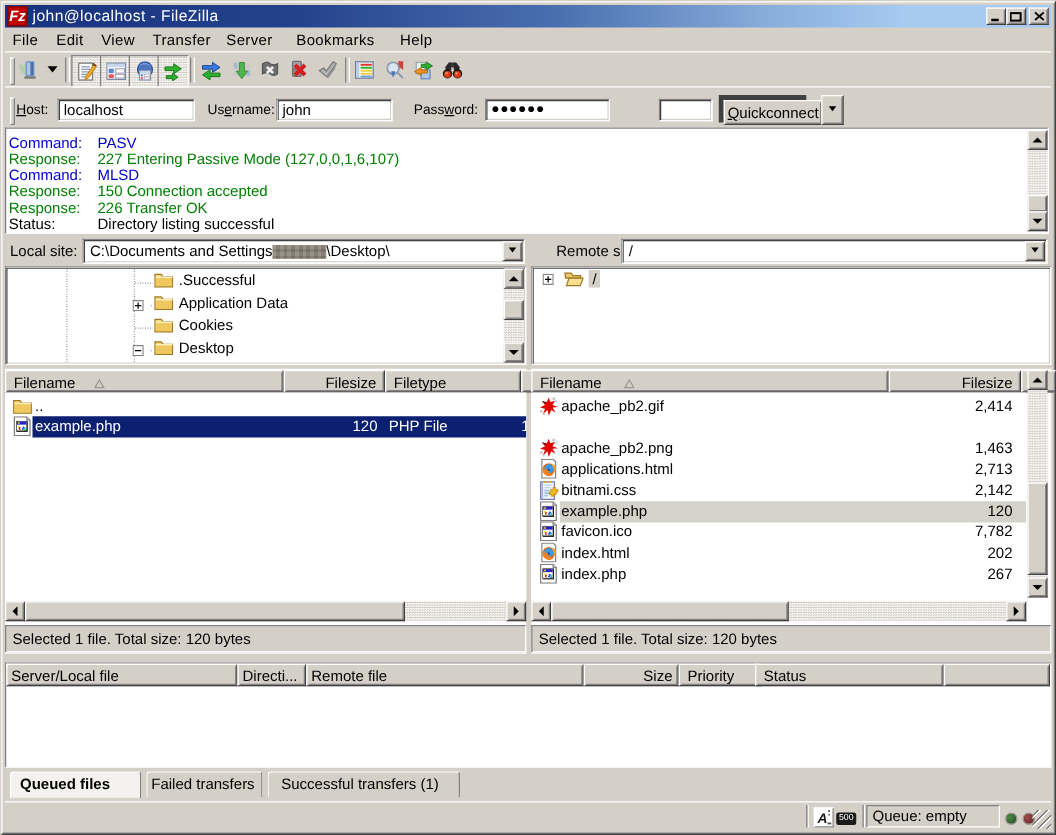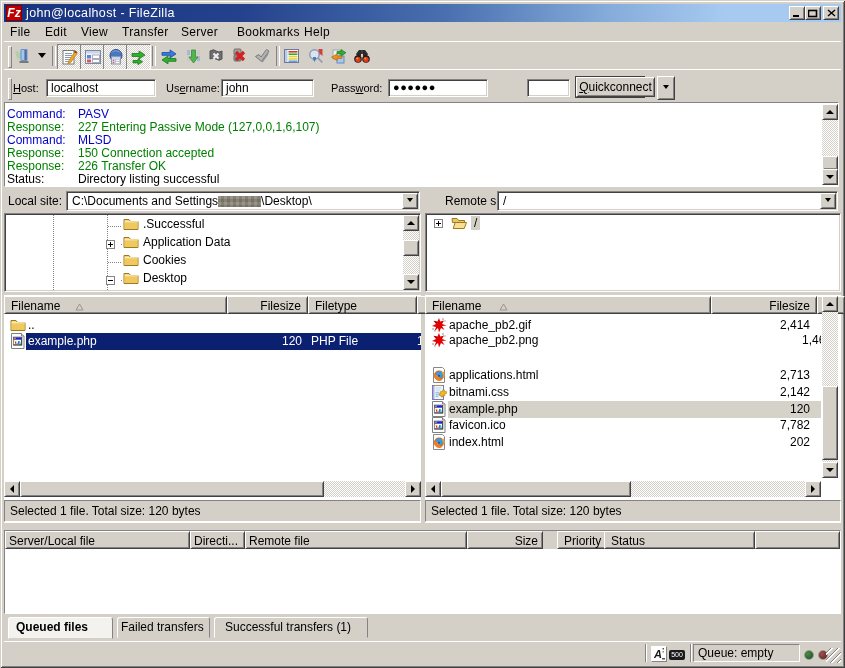--- a/index.html
+++ b/index.html
@@ -142,21 +142,21 @@
       </svg>
     </div>
 
   <div id="menubar" class="abs">
       <span class="menu" style="left:6px;">File</span>
       <span class="menu" style="left:41px;">Edit</span>
       <span class="menu" style="left:77px;">View</span>
       <span class="menu" style="left:118px;">Transfer</span>
       <span class="menu" style="left:177px;">Server</span>
       <span class="menu" style="left:233px;">Bookmarks</span>
-      <span class="menu" style="left:300px;">Help</span>
+      <span class="menu" style="left:316px;">Help</span>
     </div>
 
   <div id="toolbar" class="abs">
     <div class="grip" style="left:4px;"></div>
     <div class="ticon" style="left:10px;"><svg width="16" height="16">
           <path d="M1 4 l3 -2 v3 l3 -2 v9 l-3 -2 v3 z" fill="#a8cca8" opacity="0.75"></path>
           <rect x="6.5" y="1" width="7" height="12" rx="1" fill="#6a92cc"></rect>
           <rect x="7.5" y="2" width="2.5" height="10" fill="#a8c4e8"></rect>
           <rect x="11" y="2" width="1.5" height="10" fill="#4a6aa0"></rect>
           <rect x="5.5" y="13" width="9" height="2" fill="#7a7a78"></rect>
@@ -263,21 +263,21 @@
   <div id="quickbar" class="abs">
     <div class="grip" style="left:4px;top:8px;"></div>
     <span class="qlbl" style="left:9px;"><u>H</u>ost:</span>
     <div class="qinput sunken" style="left:42px;width:110px;">localhost</div>
     <span class="qlbl" style="left:162px;">Us<u>e</u>rname:</span>
     <div class="qinput sunken" style="left:217px;width:93px;">john</div>
     <span class="qlbl" style="left:327px;">Pass<u>w</u>ord:</span>
     <div class="qinput sunken" style="left:384px;width:100px;letter-spacing:0.5px;font-size:11px;line-height:13px;">●●●●●●</div>
     <span class="qlbl" style="left:492px;padding-left:35px;"><u>P</u>ort:</span>
     <div class="qinput sunken" style="left:523px;width:43px;"></div>
-    <div class="abs" style="left:571px;top:6px;width:70px;height:22px;border:1px solid #404040;box-sizing:border-box;">
+    <div class="abs" style="left:571px;top:6px;width:70px;height:22px;border:4px solid #404040;box-sizing:border-box;">
         <div class="raised" style="width:79px;height:20px;box-sizing:border-box;text-align:center;line-height:18px;font-size:12px;"><u>Q</u>uickconnect</div>
       </div>
     <div class="abs raised" style="left:653px;top:6px;width:16px;height:22px;">
         <div style="margin:8px auto 0;width:0;height:0;border:3px solid transparent;border-top:4px solid #000;"></div>
       </div>
   </div>
 
   <div id="log" class="abs">
     <div class="logrow c-cmd" style="top:5px;">Command:</div>
       <div class="logrow c-cmd" style="top:5px;left:73px;">PASV</div>
@@ -422,21 +422,21 @@
     <div class="hcell" style="left:392px;width:28px;"></div>
   </div>
   <div id="rrows" class="abs" style="left:425px;top:314px;width:396px;height:166px;background:#fff;overflow:hidden;">
     <div class="lrow" style="left:0;top:3px;width:396px;">
         <svg class="ficon">
           <use href="#sym-apache"></use>
         </svg>
         <span class="fname">apache_pb2.gif</span>
         <span class="fsize">2,414</span>
       </div>
-    <div class="lrow" style="left:0;top:18px;width:396px;padding-left:22px;">
+    <div class="lrow" style="left:0;top:36px;width:396px;">
         <svg class="ficon">
           <use href="#sym-apache"></use>
         </svg>
         <span class="fname">apache_pb2.png</span>
         <span class="fsize">1,463</span>
       </div>
     <div class="lrow" style="left:0;top:53px;width:396px;">
         <svg class="ficon">
           <use href="#sym-html"></use>
         </svg>
@@ -464,20 +464,27 @@
         </svg>
         <span class="fname">favicon.ico</span>
         <span class="fsize">7,782</span>
       </div>
     <div class="lrow" style="left:0;top:120px;width:396px;">
         <svg class="ficon">
           <use href="#sym-html"></use>
         </svg>
         <span class="fname">index.html</span>
         <span class="fsize">202</span>
+      </div>
+    <div class="lrow" style="left:0;top:137px;width:396px;">
+        <svg class="ficon">
+          <use href="#sym-php"></use>
+        </svg>
+        <span class="fname">index.php</span>
+        <span class="fsize">267</span>
       </div>
   </div>
 
   <div class="abs dither" style="left:822px;top:296px;width:16px;height:182px;"></div>
   <div class="sbtn" style="left:822px;top:296px;width:16px;height:16px;">
       <div class="arr up"></div>
     </div>
   <div class="thumb" style="left:822px;top:386px;width:16px;height:74px;"></div>
   <div class="sbtn" style="left:822px;top:462px;width:16px;height:16px;">
       <div class="arr dn"></div>
@@ -492,21 +499,21 @@
       <div class="arr rt"></div>
     </div>
   <div class="pstatus" style="left:425px;top:500px;width:416px;">Selected 1 file. Total size: 120 bytes</div>
 
   <div class="abs" style="left:4px;top:530px;width:837px;height:84px;background:#fff;border:1px solid;border-color:#848284 #fff #fff #848284;box-sizing:border-box;"></div>
   <div class="hdr" style="left:5px;top:531px;width:835px;">
     <div class="hcell" style="left:0;width:185px;padding:0 3px;">Server/Local file</div>
     <div class="hcell" style="left:185px;width:55px;padding:0 3px;">Directi...</div>
     <div class="hcell" style="left:240px;width:222px;padding:0 3px;">Remote file</div>
     <div class="hcell" style="left:462px;width:76px;text-align:right;padding:0 4px;">Size</div>
-    <div class="hcell" style="left:552px;width:66px;padding:0 6px;">Priority</div>
+    <div class="hcell" style="left:538px;width:66px;padding:0 6px;">Priority</div>
     <div class="hcell" style="left:599px;width:151px;padding:0 6px;">Status</div>
     <div class="hcell" style="left:750px;width:85px;padding:0 3px;"></div>
   </div>
 
   <div class="tab" style="left:8px;width:105px;font-weight:bold;background:#f4f2ee;height:22px;text-align:left;padding-left:7px;">Queued files</div>
   <div class="tab" style="left:117px;width:93px;text-align:left;padding-left:3px;">Failed transfers</div>
   <div class="tab" style="left:214px;width:154px;text-align:left;padding-left:10px;">Successful transfers (1)</div>
 
   <div class="abs" style="left:4px;top:641px;width:837px;height:23px;border-top:1px solid #fff;"></div>
   <div class="abs raised1" style="left:651px;top:646px;width:16px;height:16px;background:#fff;box-sizing:border-box;"><svg width="14" height="14">

